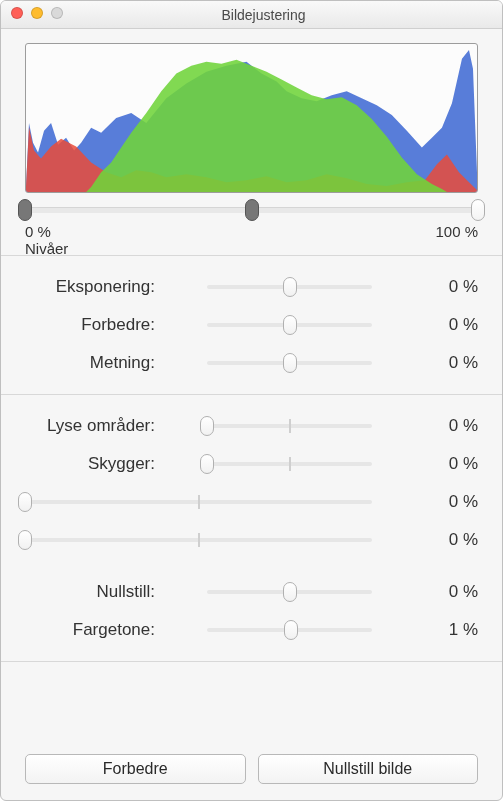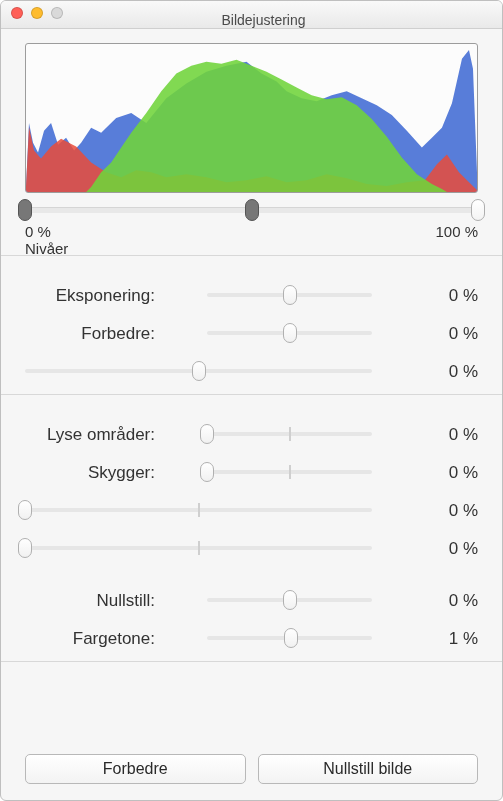--- a/index.html
+++ b/index.html
@@ -1,18 +1,18 @@
 <!DOCTYPE html>
 <html><head>
 <meta charset="utf-8">
 <style>
   * { box-sizing: border-box; margin: 0; padding: 0; font-family: -apple-system, "Helvetica Neue", Helvetica, Arial, sans-serif; }
   html, body { width: 503px; height: 801px; background: #fff; }
   .window { width: 503px; height: 801px; background: #f6f6f6; border: 1px solid #bfbfbf; border-radius: 6px; overflow: hidden; display: flex; flex-direction: column; }
-  .titlebar { height: 28px; background: linear-gradient(#f9f9f9, #e9e9e9); border-bottom: 1px solid #cfcfcf; display: flex; align-items: flex-end; position: relative; padding-left: 24px; }
+  .titlebar { height: 28px; background: linear-gradient(#f9f9f9, #e9e9e9); border-bottom: 1px solid #cfcfcf; display: flex; align-items: center; position: relative; padding-left: 24px; }
   .traffic { position: absolute; left: 10px; top: 6px; display: flex; gap: 8px; }
   .dot { width: 12px; height: 12px; border-radius: 50%; border: 0.5px solid rgba(0,0,0,0.15); }
   .dot.close { background: #ff5f57; }
   .dot.min { background: #febc2e; }
   .dot.inactive { background: #d9d9d9; }
   .title { flex: 1; text-align: center; font-size: 14px; color: #4a4a4a; }
 
   .content { flex: 1; padding: 14px 24px 16px 24px; display: flex; flex-direction: column; }
 
   .histogram-box { height: 150px; background: #fcfcfc; border: 1px solid #9c9c9c; border-radius: 3px; overflow: hidden; position: relative; }
@@ -22,21 +22,21 @@
   .levels-track { position: relative; height: 22px; }
   .levels-track .track { position: absolute; left: 0; right: 0; top: 8px; height: 6px; background: #e8e8e8; border-radius: 3px; border-top: 1px solid #d5d5d5; }
   .levels-thumb { position: absolute; top: 0; width: 14px; height: 22px; background: linear-gradient(#fff,#f3f3f3); border: 1px solid #aeaeae; border-radius: 7px; transform: translateX(-50%); }
   .levels-thumb.black { background:#777; border-color:#555; }
   .levels-legend { display:flex; justify-content:space-between; font-size:15px; color:#333; margin-top:2px; }
   .levels-legend-wrap { position: relative; height: 20px; }
 
   .divider { height:1px; background:#d8d8d8; margin: 12px -24px; }
 
   .sliders { display:flex; flex-direction:column; }
-  .row { display:flex; align-items:flex-end; height:38px;gap:44px; }
+  .row { display:flex; align-items:center; height:38px;gap:44px; }
   .row .label { width: 138px; text-align:right; padding-right: 8px; font-size:17px; color:#333; }
   .row .slider { flex:1; position:relative; height:22px; }
   .row .value { width: 62px; text-align:right; font-size:17px; color:#333; padding-left:6px; }
 
   .slider .track { position:absolute; left:0; right:0; top:9px; height:4px; background:#e6e6e6; border-radius:2px; }
   .slider .tick { position:absolute; top:4px; bottom:4px; width:2px; background:#cfcfcf; transform:translateX(-50%); }
   .slider .thumb { position:absolute; top:1px; width:14px; height:20px; border-radius:7px; background:linear-gradient(#ffffff,#f1f1f1); border:1px solid #b0b0b0; transform:translateX(-50%); }
 
   .group-gap { height:14px; }
 
@@ -97,20 +97,21 @@
         <div class="row">
           <div class="label">Forbedre:</div>
           <div class="slider">
             <div class="track"></div>
             <div class="tick" style="left: 50%;"></div>
             <div class="thumb" style="left: 50%;"></div>
           </div>
           <div class="value">0 %</div>
         </div>
         <div class="row">
+          <div class="label">Metning:</div>
           <div class="slider">
             <div class="track"></div>
             <div class="tick" style="left: 50%;"></div>
             <div class="thumb" style="left: 50%;"></div>
           </div>
           <div class="value">0 %</div>
         </div>
         <div class="divider"></div>
         <div class="row">
           <div class="label">Lyse områder:</div>

